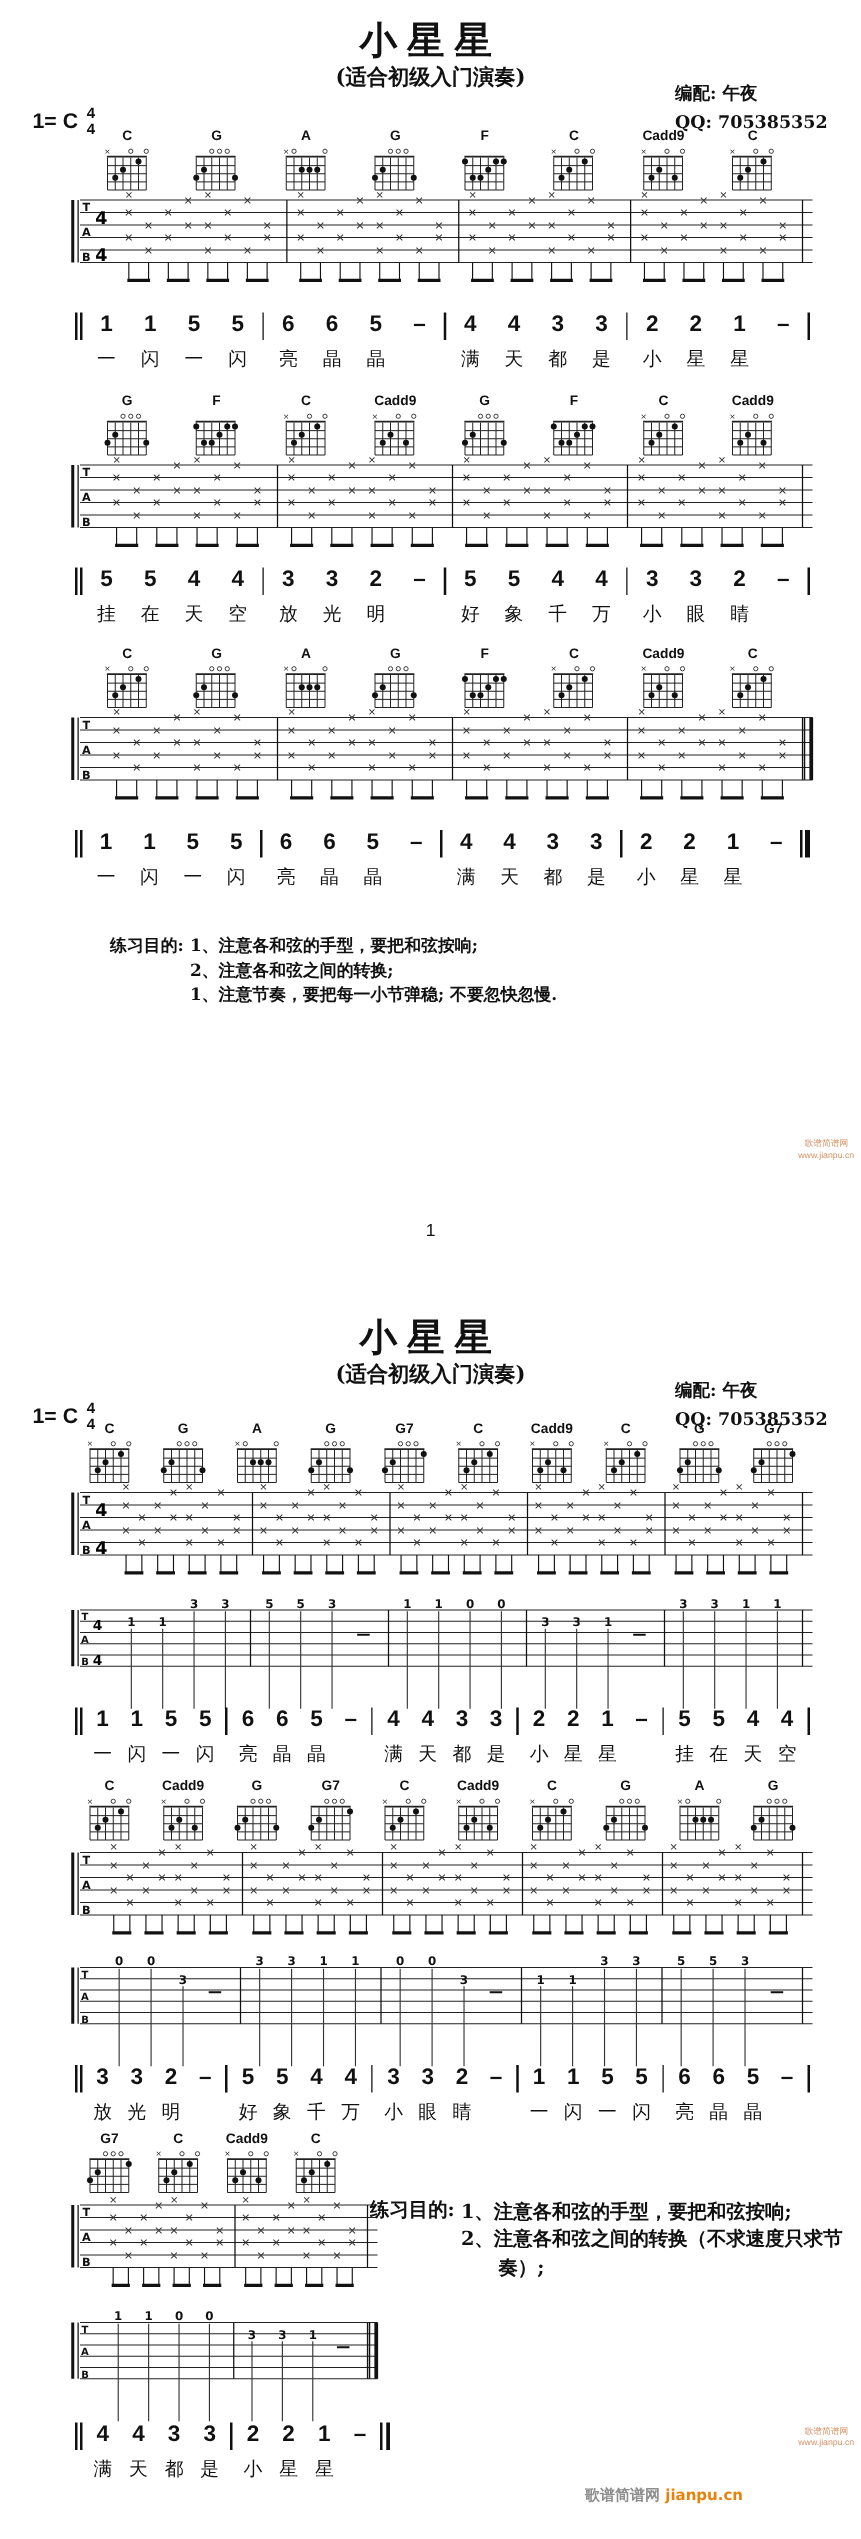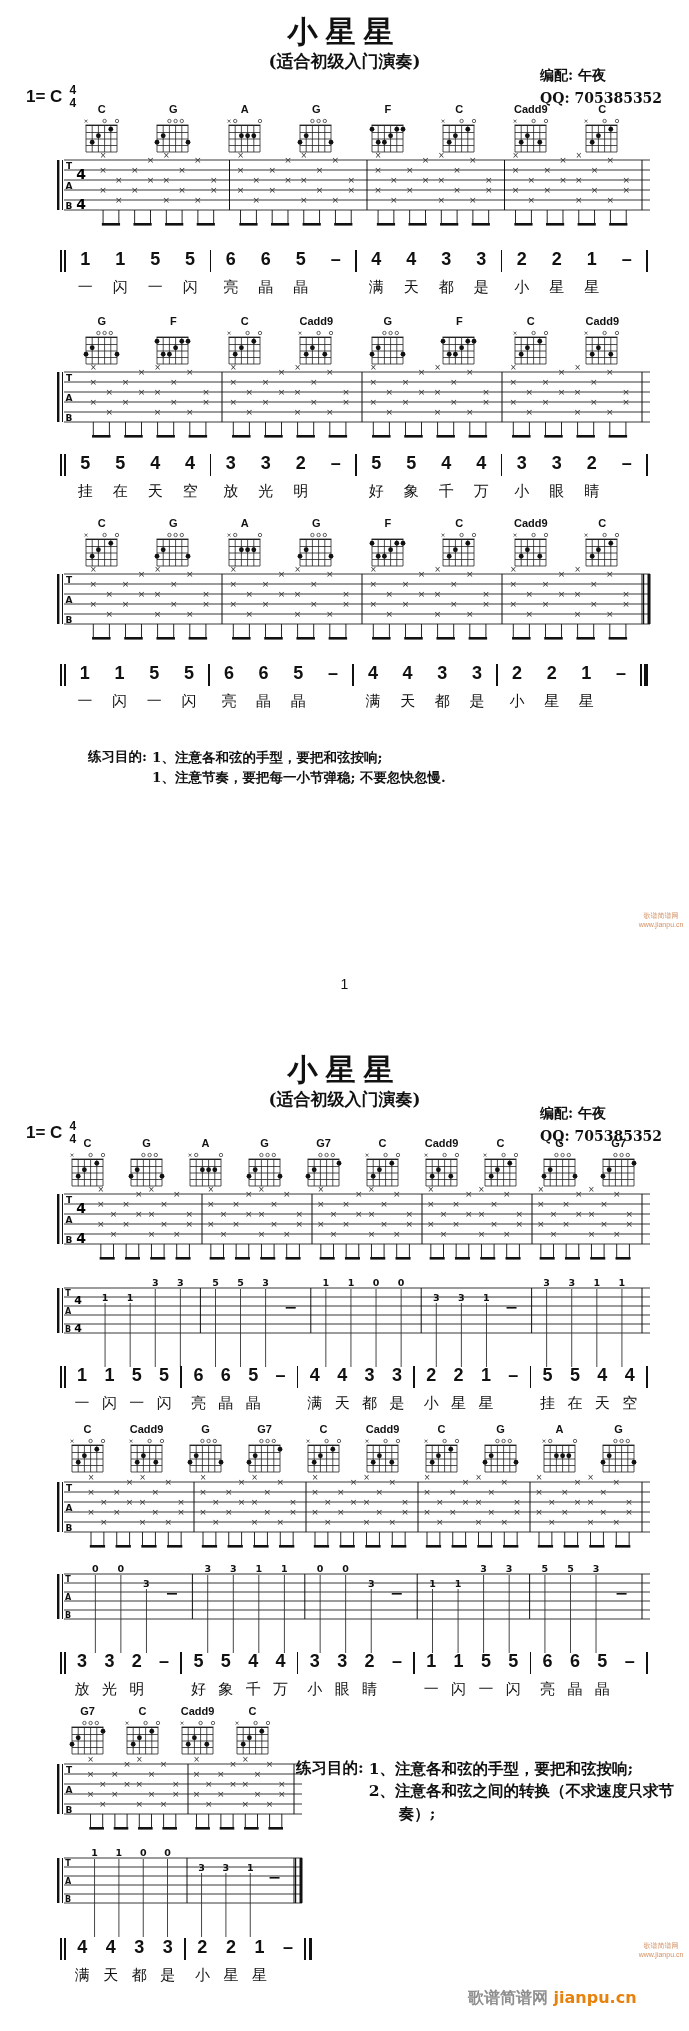--- a/index.html
+++ b/index.html
@@ -24,21 +24,21 @@
   .bar{width:1.6px;height:22px;background:#111;margin-top:2px;}
   .bar.thick{width:3.4px;}
   .dblgrp{display:flex;gap:2.5px;}
   .practice{display:flex;font-family:"DejaVu Serif",serif;font-weight:bold;}
   .practice .plabel{white-space:nowrap;margin-right:5px;}
   .practice .pi{padding-left:30px;text-indent:-30px;line-height:1.45;}
   .p1p{font-size:13.5px;}
   .p2p{font-size:15.5px;}
   .pagenum{left:0;width:689px;text-align:center;font-size:14px;}
   .wm{color:#c8743c;opacity:.8;filter:blur(.5px);font-size:7px;line-height:1.25;text-align:center;}
-  .footer{font-size:16px;font-weight:bold;color:#8f8f8f;font-family:"DejaVu Sans",sans-serif;}
+  .footer{font-size:12px;font-weight:bold;color:#8f8f8f;font-family:"DejaVu Sans",sans-serif;}
   .footer .url{color:#e8820c;}
   svg text{font-family:"DejaVu Sans",sans-serif;}
 </style>
 </head>
 <body>
 
 <div class="sheet">
 
   <div class="abs title" style="top:12px">小星星</div>
   <div class="abs subtitle" style="top:50px">(适合初级入门演奏)</div>
@@ -1158,20 +1158,21 @@
       <div class="dblgrp">
         <div class="bar"></div>
         <div class="bar thick"></div>
       </div>
     </div>
 
   <div class="abs practice p1p" style="left:88px;top:748px;width:372px">
     <div class="plabel">练习目的:</div>
     <div>
       <div class="pi">1、注意各和弦的手型，要把和弦按响;</div>
+      <div class="pi">2、注意各和弦之间的转换;</div>
       <div class="pi">1、注意节奏，要把每一小节弹稳; 不要忽快忽慢.</div>
     </div>
   </div>
 
   <div class="abs wm" style="left:636px;top:912px;width:50px">
     <div>歌谱简谱网</div>
     <div>www.jianpu.cn</div>
   </div>
 
   <div class="abs pagenum" style="top:976px">1</div>

